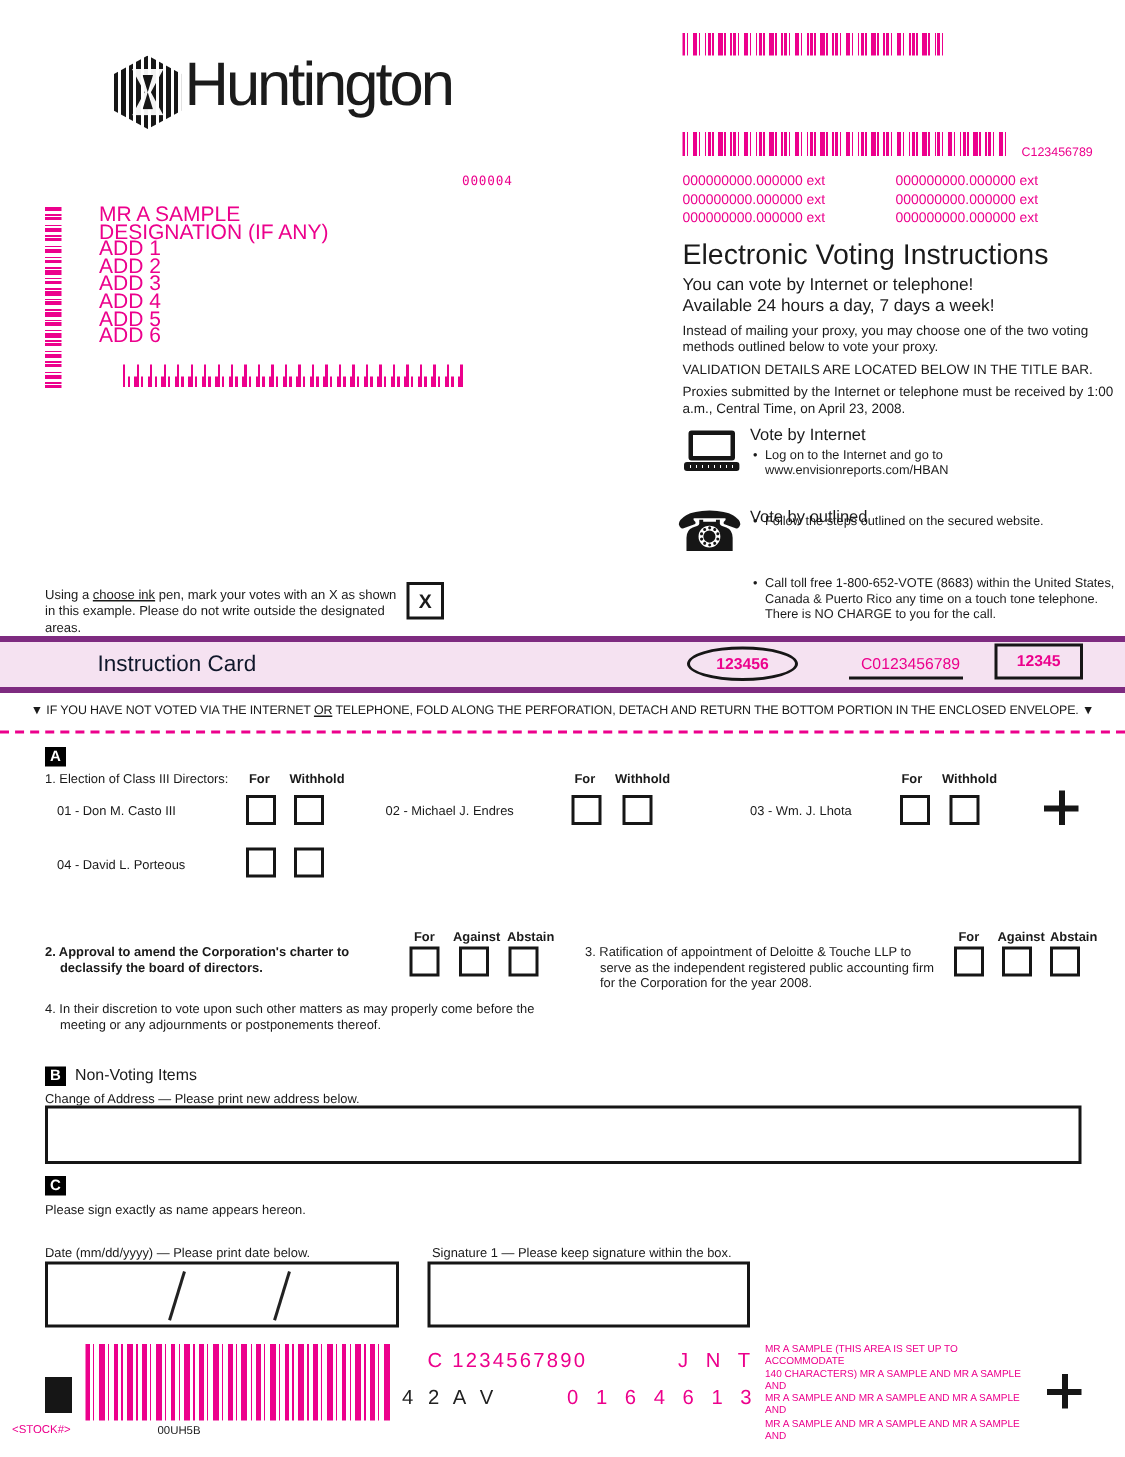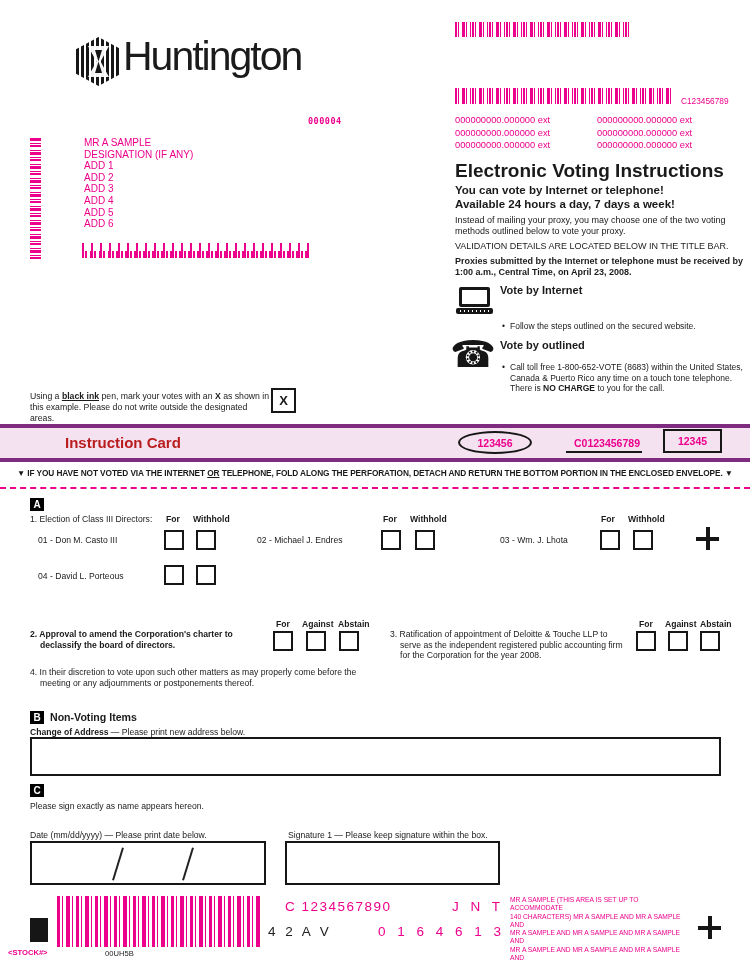--- a/index.html
+++ b/index.html
@@ -7,21 +7,21 @@
     --purple:#7E2B80;    
     --barbg:#F5E2F1;     
     --ink:#111;
   }
   *{margin:0;padding:0;box-sizing:border-box;}
   body{background:#fff;font-family:"Liberation Sans",sans-serif;color:#1a1a1a;}
   .page{position:relative;width:750px;height:971px;background:#fff;overflow:hidden;}
   .abs{position:absolute;}
   .nw{white-space:nowrap;}
   .mag{color:var(--m);}
-  .b{font-weight:bold;}
+  .b{font-weight:normal;}
   .u{text-decoration:underline;}
 
   
   .bch{background-image:repeating-linear-gradient(90deg,
       var(--m) 0 2px,#fff 2px 3px,var(--m) 3px 4px,#fff 4px 7px,
       var(--m) 7px 10px,#fff 10px 11px,var(--m) 11px 12px,#fff 12px 15px,
       var(--m) 15px 16px,#fff 16px 17px);}
   .bcv{background-image:repeating-linear-gradient(0deg,
       var(--m) 0 2px,#fff 2px 3px,var(--m) 3px 4px,#fff 4px 6px,
       var(--m) 6px 9px,#fff 9px 10px,var(--m) 10px 11px,#fff 11px 14px);}
@@ -94,21 +94,21 @@
   <div class="wordmark nw">Huntington</div>
 
   <div class="abs bch" style="left:455px;top:22px;width:177px;height:15px;"></div>
   <div class="abs bch" style="left:455px;top:88px;width:219px;height:16px;"></div>
   <div class="abs nw mag" style="left:681px;top:96px;font-size:8.3px;">C123456789</div>
 
   <div class="abs nw mag b" style="left:308px;top:116px;font-size:8.5px;font-family:'DejaVu Sans Mono',monospace;letter-spacing:.5px;">000004</div>
 
   <div class="abs bcv" style="left:30px;top:138px;width:11px;height:121px;"></div>
 
-  <div class="abs" style="left:84px;top:137px;font-size:10px;line-height:11.6px;color:var(--m);">
+  <div class="abs" style="left:66px;top:137px;font-size:14px;line-height:11.6px;color:var(--m);">
     <div>MR A SAMPLE</div>
     <div>DESIGNATION (IF ANY)</div>
     <div>ADD 1</div>
     <div>ADD 2</div>
     <div>ADD 3</div>
     <div>ADD 4</div>
     <div>ADD 5</div>
     <div>ADD 6</div>
   </div>
 
@@ -134,36 +134,40 @@
   <div class="rcol" style="top:215px;font-size:9px;line-height:11px;">Instead of mailing your proxy, you may choose one of the two voting methods outlined below to vote your proxy.</div>
   <div class="rcol" style="top:241px;font-size:9px;">VALIDATION DETAILS ARE LOCATED BELOW IN THE TITLE BAR.</div>
   <div class="rcol b" style="top:256px;font-size:9px;line-height:10.8px;">Proxies submitted by the Internet or telephone must be received by 1:00 a.m., Central Time, on April 23, 2008.</div>
 
   <div class="laptop">
     <div class="screen"></div>
       <div class="base"></div>
       <div class="keys"></div>
   </div>
   <div class="abs b nw" style="left:500px;top:284px;font-size:11px;">Vote by Internet</div>
+  <div class="abs bullet" style="left:502px;top:298px;width:246px;font-size:8.5px;line-height:10.4px;">
+    <span>Log on to the Internet and go to</span>
+    <div class="b">www.envisionreports.com/HBAN</div>
+  </div>
   <div class="abs bullet" style="left:502px;top:321px;width:246px;font-size:8.5px;line-height:10.4px;">Follow the steps outlined on the secured website.</div>
 
   <div class="phoneicon">☎</div>
   <div class="abs b nw" style="left:500px;top:339px;font-size:11px;">Vote by outlined</div>
   <div class="abs bullet" style="left:502px;top:352px;width:250px;font-size:8.5px;line-height:10.4px;">
     <span>Call toll free 1-800-652-VOTE (8683) within the United States, Canada &amp; Puerto Rico any time on a touch tone telephone. There is </span><span class="b">NO CHARGE</span><span> to you for the call.</span>
   </div>
   <div class="abs bullet" style="left:502px;top:386px;width:250px;font-size:8.5px;line-height:10.4px;">Follow the instructions provided by the recorded message.</div>
 
   <div class="abs" style="left:30px;top:391px;width:240px;font-size:8.7px;line-height:11px;">
-    <span>Using a </span><span class="b u">black ink</span><span> pen, mark your votes with an </span><span class="b">X</span><span> as shown in this example. Please do not write outside the designated areas.</span>
+    <span>Using a </span><span class="b u">choose ink</span><span> pen, mark your votes with an </span><span class="b">X</span><span> as shown in this example. Please do not write outside the designated areas.</span>
   </div>
   <div class="abs" style="left:271px;top:388px;width:25px;height:25px;border:2px solid #161616;text-align:center;line-height:21px;font-size:13px;font-weight:bold;">X</div>
 
   <div class="titlebar">
-    <div class="abs b nw" style="left:65px;top:6px;font-size:15px;color:#b91c1c;">Instruction Card</div>
+    <div class="abs b nw" style="left:65px;top:6px;font-size:15px;color:#0f172a;">Instruction Card</div>
   </div>
   <div class="oval">123456</div>
   <div class="abs b nw mag" style="left:574px;top:437px;font-size:10.5px;">C0123456789</div>
   <div class="abs" style="left:566px;top:451px;width:76px;border-bottom:2px solid #161616;"></div>
   <div class="valbox">12345</div>
 
   <div class="abs b nw" style="left:0;top:468px;width:750px;text-align:center;font-size:8.3px;letter-spacing:-0.1px;">
     <span>▼</span>
     <span>IF YOU HAVE NOT VOTED VIA THE INTERNET </span><span class="u">OR</span><span> TELEPHONE, FOLD ALONG THE PERFORATION, DETACH AND RETURN THE BOTTOM PORTION IN THE ENCLOSED ENVELOPE.</span>
     <span>▼</span>

